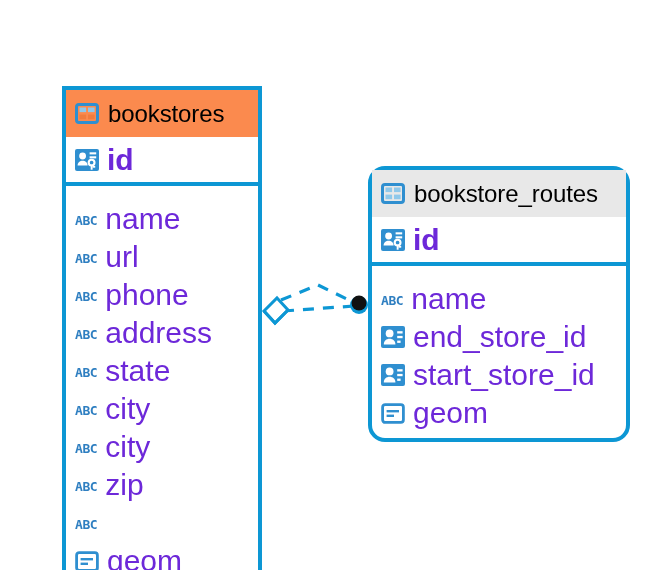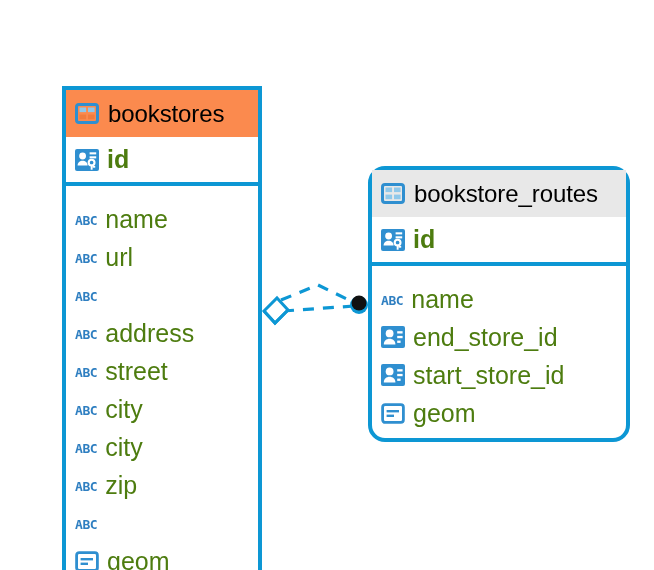--- a/index.html
+++ b/index.html
@@ -56,22 +56,22 @@
   .attr {
     display: flex;
     align-items: center;
     height: 38px;
     padding-left: 9px;
     gap: 8px;
     box-sizing: border-box;
   }
   .attr.pk { height: 45px; }
   .attr-label {
-    font-size: 25px;
-    color: #4d7c0f;
+    font-size: 30px;
+    color: #6d28d9;
     white-space: nowrap;
   }
   .attr.pk .attr-label { font-weight: bold; }
 
   
   .icon {
     flex: 0 0 auto;
     display: block;
     line-height: 0;
   }
@@ -157,30 +157,31 @@
         <span class="attr-label">name</span>
       </div>
 
       <div class="attr">
         <span class="icon-abc">ABC</span>
         <span class="attr-label">url</span>
       </div>
 
       <div class="attr">
         <span class="icon-abc">ABC</span>
+        <span class="attr-label">phone</span>
       </div>
 
       <div class="attr">
         <span class="icon-abc">ABC</span>
         <span class="attr-label">address</span>
       </div>
 
       <div class="attr">
         <span class="icon-abc">ABC</span>
-        <span class="attr-label">street</span>
+        <span class="attr-label">state</span>
       </div>
 
       <div class="attr">
         <span class="icon-abc">ABC</span>
         <span class="attr-label">city</span>
       </div>
 
       <div class="attr">
         <span class="icon-abc">ABC</span>
         <span class="attr-label">city</span>

